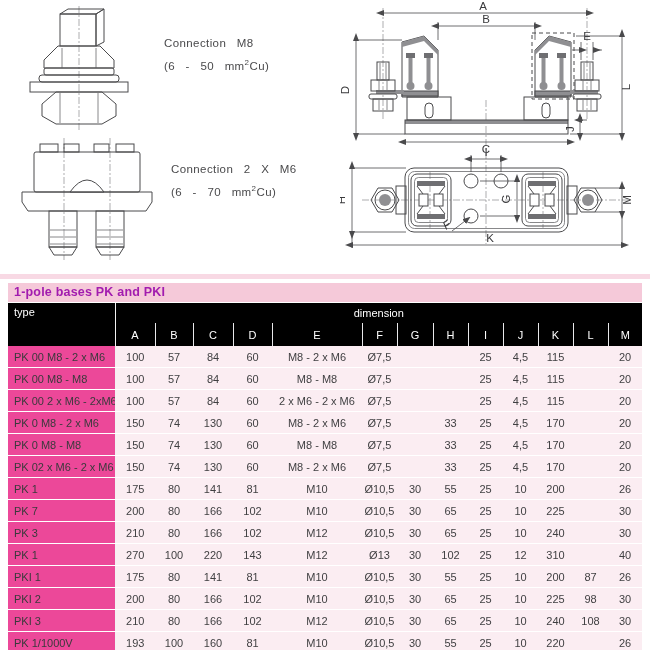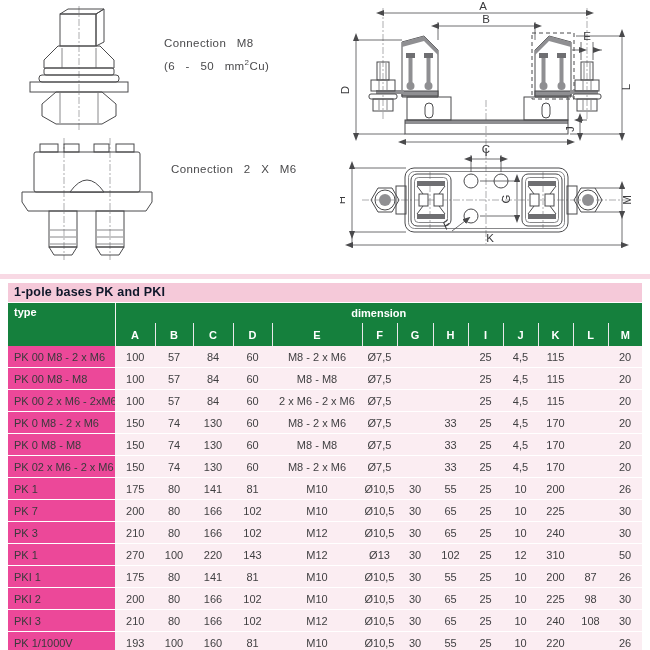--- a/index.html
+++ b/index.html
@@ -14,27 +14,27 @@
     letter-spacing:.4px;word-spacing:7px;line-height:19px;white-space:nowrap;
   }
   .conn-text sup{font-size:8px;}
   #conn1-text{top:34px;margin-left:16px;}
   #conn2-text{top:160px;margin-left:23px;}
   
   .top-strip{position:absolute;top:274px;left:0;width:650px;height:5px;background:#f8d9e4;}
   
   .table-section{position:absolute;top:283px;left:8px;width:634px;}
   .table-title{
-    height:16px;background:#f5c9d9;color:#0f172a;font-weight:bold;
+    height:16px;background:#f5c9d9;color:#a21caf;font-weight:bold;
     font-size:12.5px;padding:2px 0 1px 6px;letter-spacing:.2px;
   }
   table{border-collapse:collapse;table-layout:fixed;width:634px;margin-top:1px;}
   th,td{overflow:hidden;white-space:nowrap;}
   thead th{
-    background:#15803d;color:#ffffff;font-size:11px;font-weight:bold;text-align:center;
+    background:#000000;color:#ffffff;font-size:11px;font-weight:normal;text-align:center;
   }
   th.type-h{
     text-align:left;vertical-align:top;padding:3px 0 0 6px;height:18px;
     border-right:1px solid #f2f2f2;
   }
   th.dim-h{height:18px;margin-top:38px;}
   th.letter{height:21px;border-left:1px solid #e8e8ea;}
   tbody td{
     height:19px;font-size:11px;text-align:center;background:#fbedf2;
     border-bottom:1px solid #ffffff;color:#3f3f41;
@@ -116,20 +116,21 @@
       </g>
     </g>
   </svg>
 
   <div class="conn-text" id="conn1-text">
     <div>Connection  M8</div>
     <div><span>(6  -  50  mm</span><sup>2</sup><span>Cu)</span></div>
   </div>
   <div class="conn-text" id="conn2-text">
     <div>Connection  2 X M6</div>
+    <div><span>(6  -  70  mm</span><sup>2</sup><span>Cu)</span></div>
   </div>
 
   <svg class="draw-svg" style="left:340px" width="310" height="272" viewBox="0 0 310 272">
     <defs>
       <marker id="arr" markerWidth="8" markerHeight="8" refX="7" refY="3" orient="auto" markerUnits="userSpaceOnUse">
         <path d="M0,3 L8,0 L8,6 Z" fill="#4a4a4c"></path>
       </marker>
       <marker id="arrR" markerWidth="8" markerHeight="8" refX="1" refY="3" orient="auto" markerUnits="userSpaceOnUse">
         <path d="M8,3 L0,0 L0,6 Z" fill="#4a4a4c"></path>
       </marker>
@@ -502,21 +503,21 @@
             <td>220</td>
             <td>143</td>
             <td>M12</td>
             <td>Ø13</td>
             <td>30</td>
             <td>102</td>
             <td>25</td>
             <td>12</td>
             <td>310</td>
             <td></td>
-            <td>50</td>
+            <td>40</td>
           </tr>
           <tr>
             <td class="type">PKI 1</td>
             <td>175</td>
             <td>80</td>
             <td>141</td>
             <td>81</td>
             <td>M10</td>
             <td>Ø10,5</td>
             <td>30</td>

